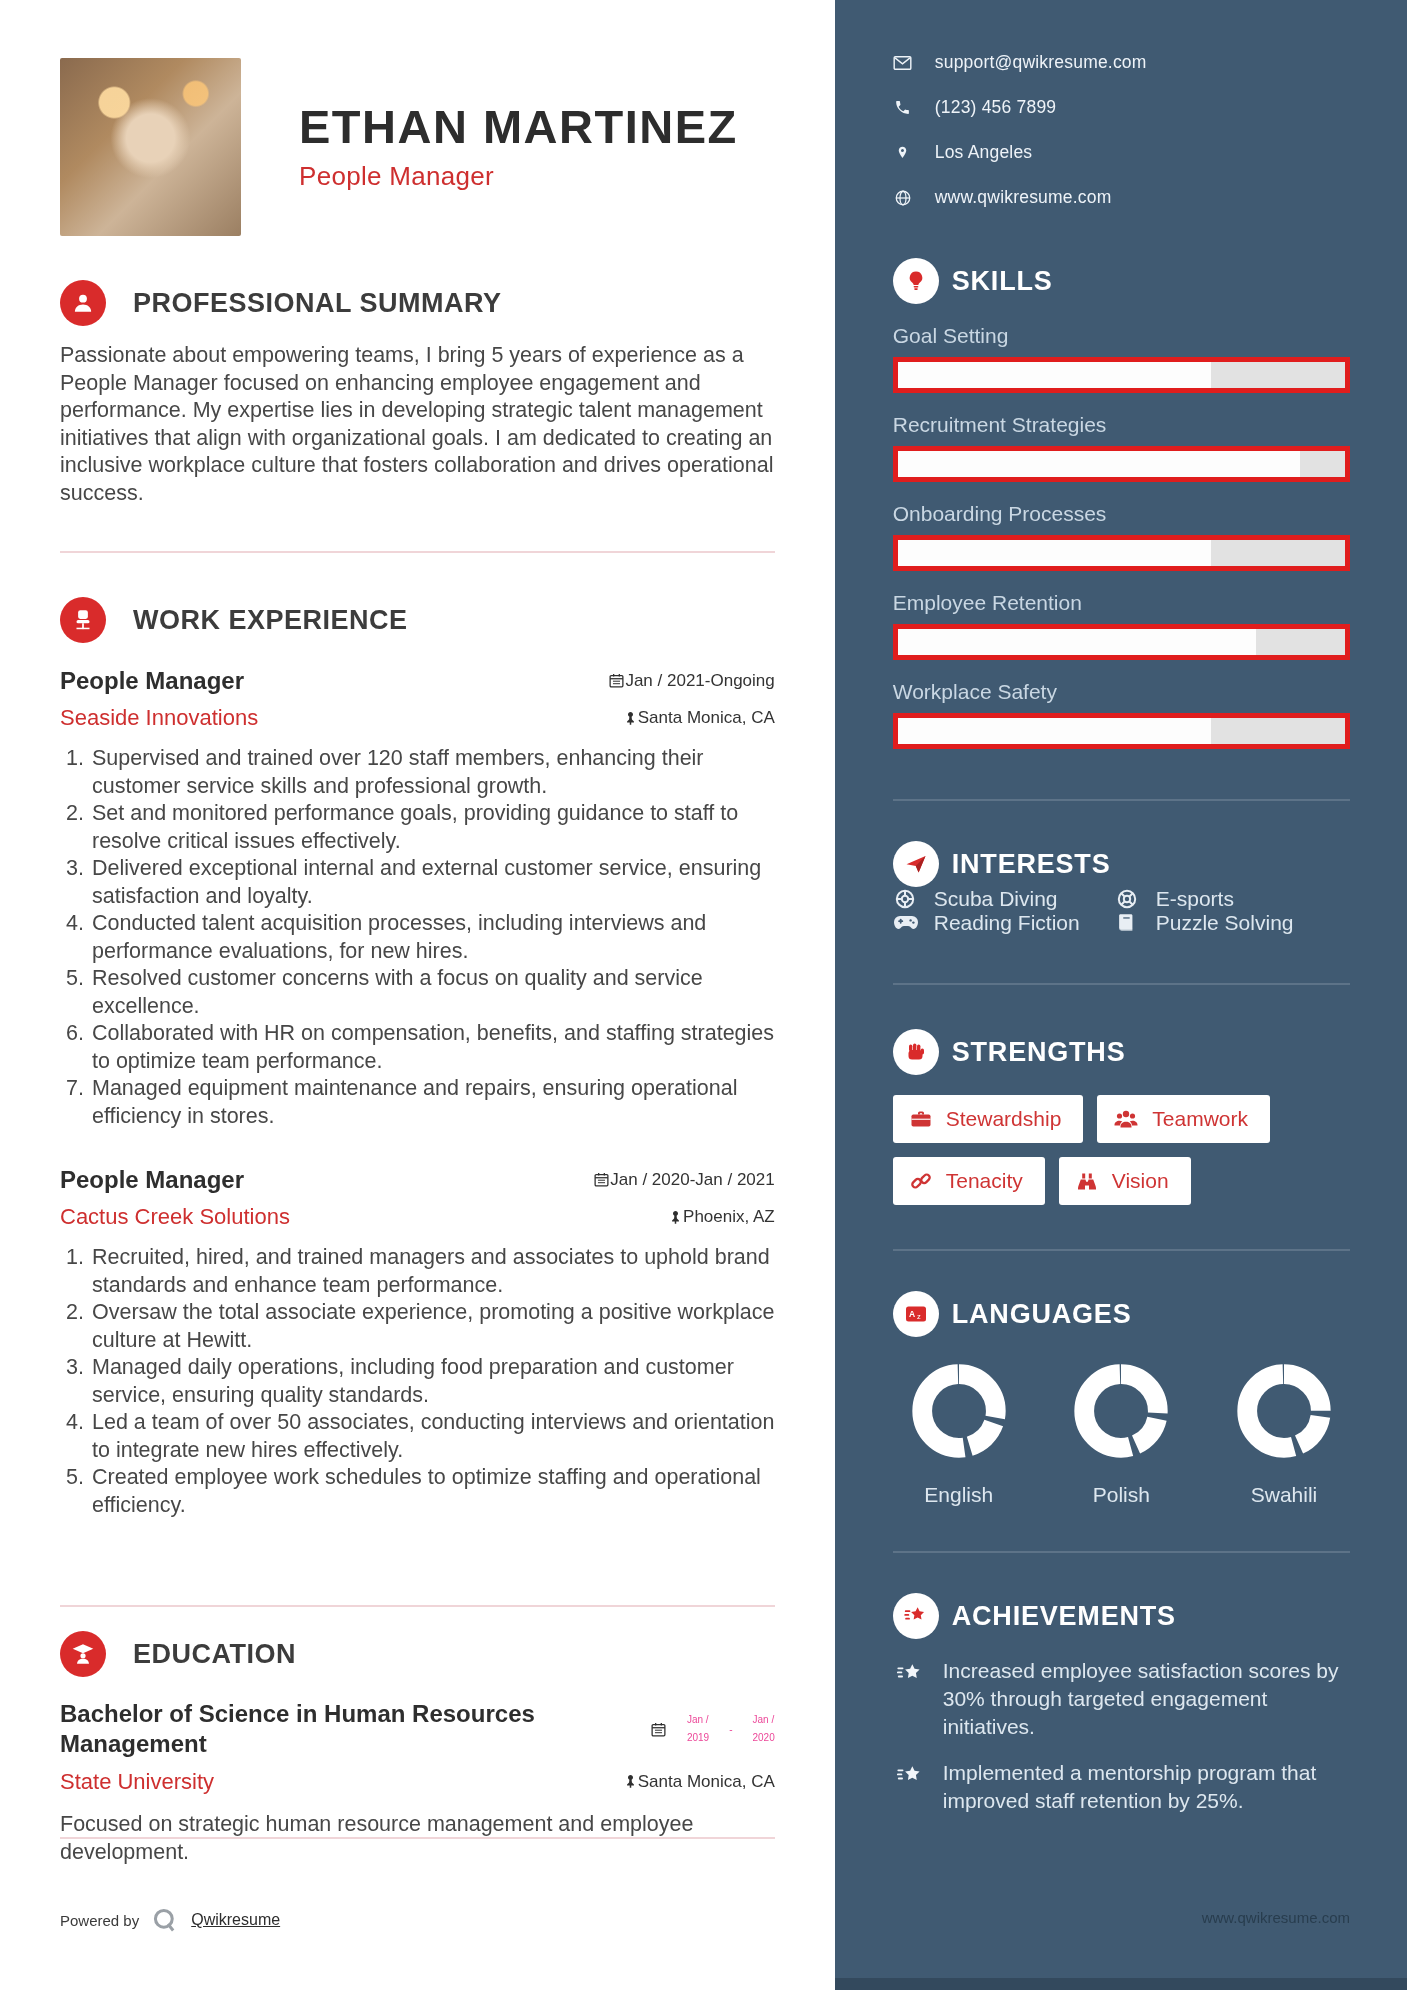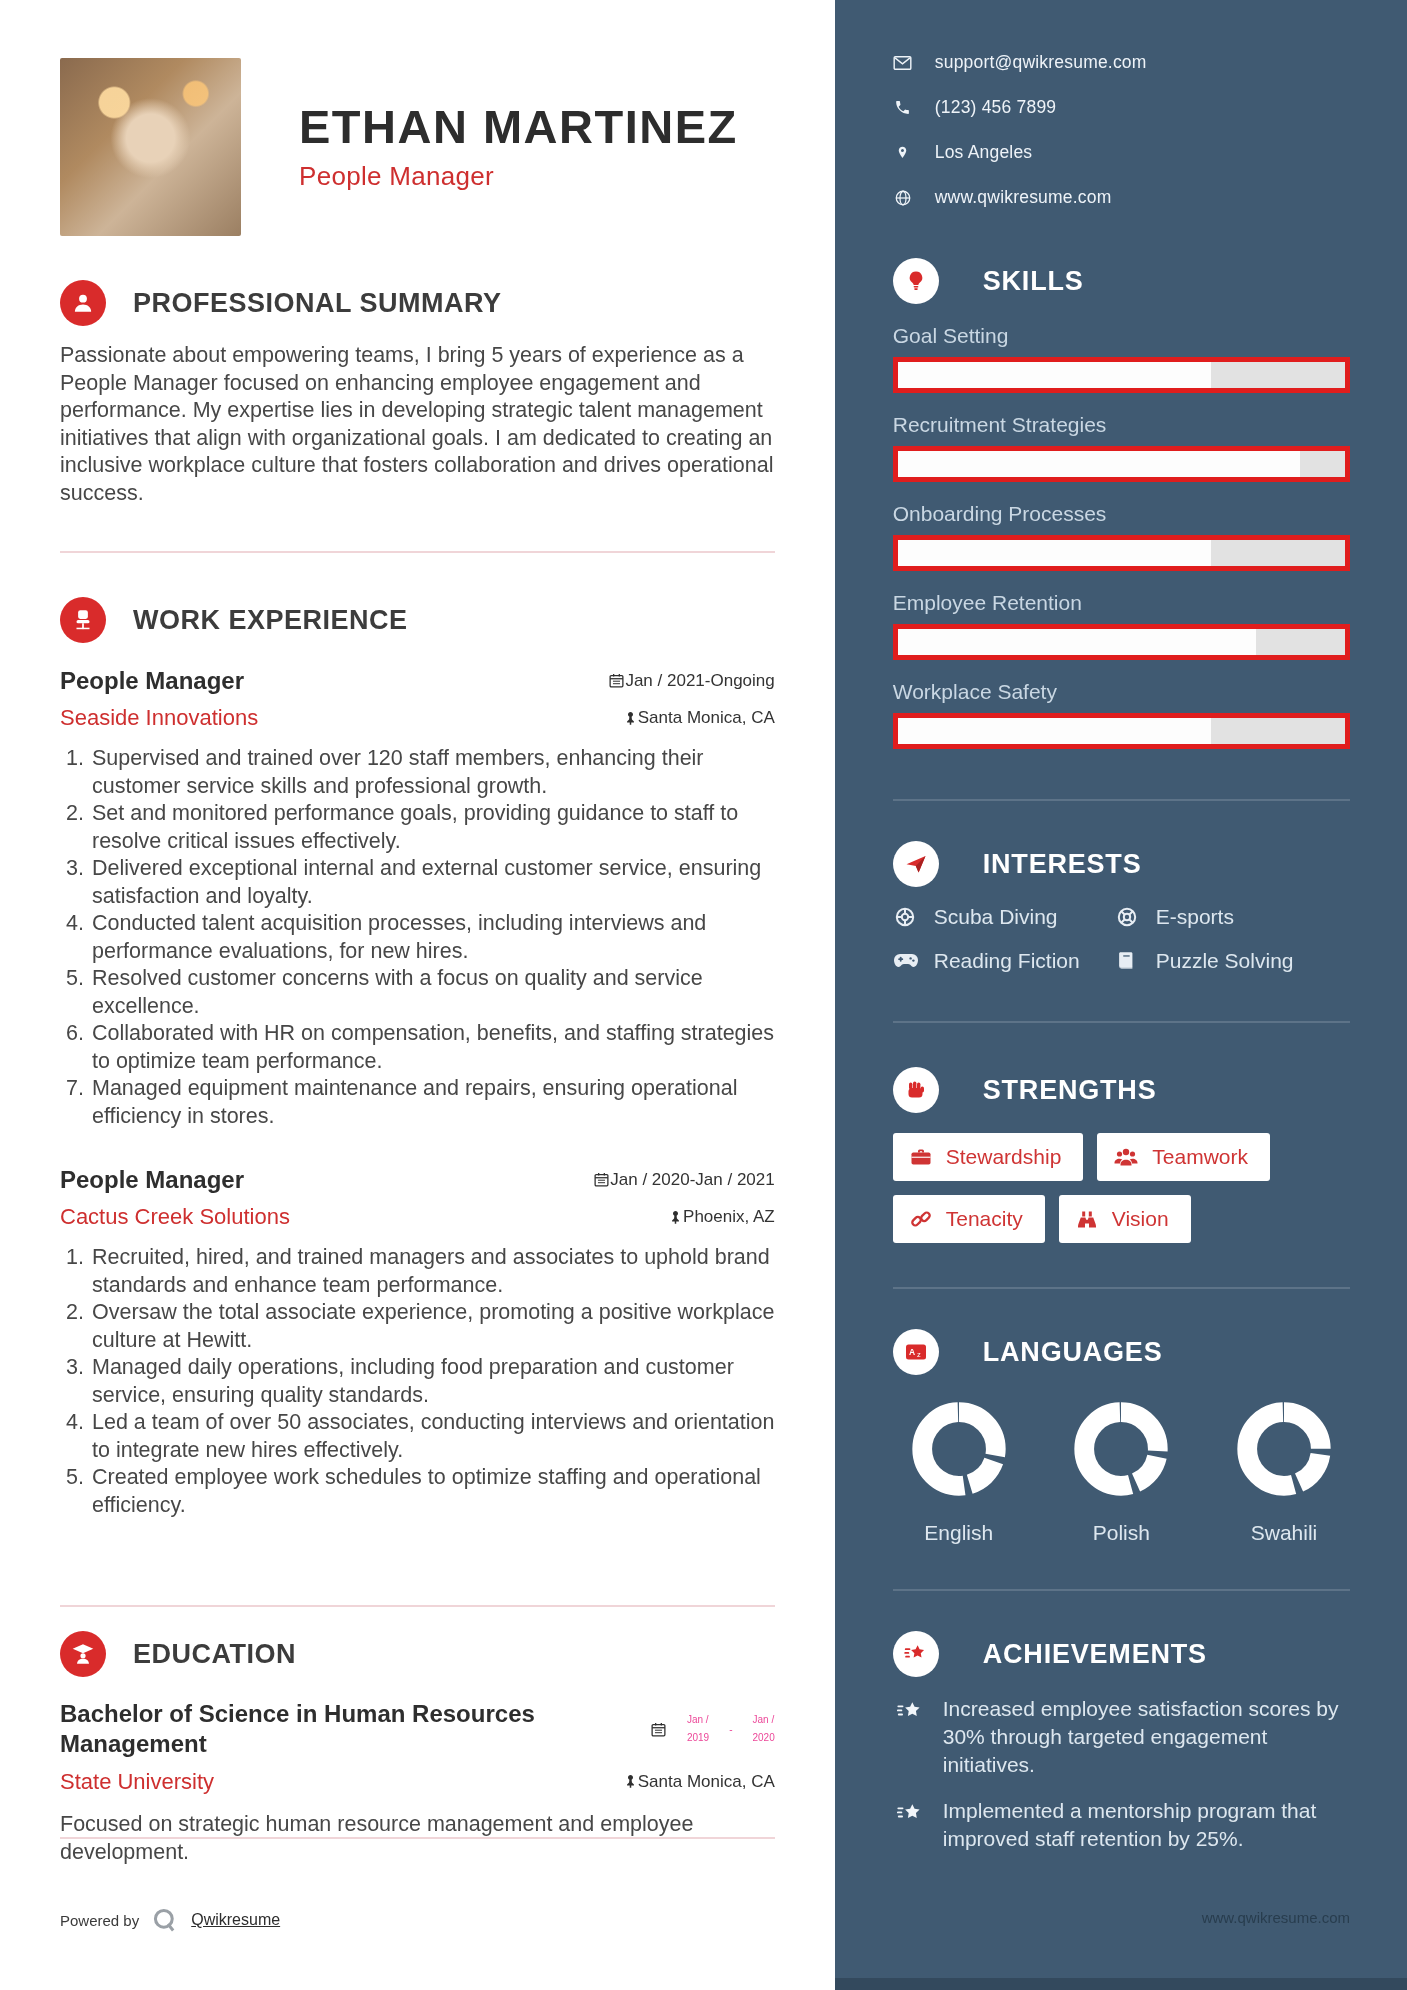--- a/index.html
+++ b/index.html
@@ -48,35 +48,35 @@
   .foot-hr{position:absolute;left:60px;right:60px;bottom:143px;border:none;border-top:2px solid #f0d5d8;}
   .foot-row{position:absolute;left:60px;bottom:56px;display:flex;align-items:center;gap:12px;}
   .powered{font-size:15px;color:#3a3a3a;}
   .brand{font-size:16px;color:#2d2d2d;text-decoration:underline;font-weight:500;}
 
   
   .sidebar{width:582px;box-sizing:border-box;position:relative;background:#405a72;padding:52px 57px 0 58px;color:#dce6ee;}
   .contact-row{display:flex;align-items:center;gap:22px;margin-bottom:24px;font-size:17.5px;color:#eef3f8;letter-spacing:.2px;}
   .contact-row .cicon{width:20px;display:flex;justify-content:center;flex:0 0 20px;}
 
-  .s-sec-head{display:flex;align-items:center;gap:44px;}
+  .s-sec-head{display:flex;align-items:center;gap:13px;}
   .s-sec-icon{width:46px;height:46px;border-radius:50%;background:#ffffff;display:flex;align-items:center;justify-content:center;flex:0 0 46px;}
   .s-sec-title{font-size:27px;font-weight:700;color:#ffffff;letter-spacing:.8px;}
 
   .skills-head{margin-top:50px;}
   .skill{margin-top:20px;}
   .skill:first-of-type{margin-top:18px;}
   .skill-label{font-size:21px;color:#c9d7e3;}
   .bar{margin-top:9px;height:26px;border:5px solid #e01d1d;background:#e2e2e2;}
   .bar-fill{height:100%;background:#fdfdfd;}
 
   .hr-side{border:none;border-top:2px solid #5d7388;margin:50px 0 0 0;}
 
   .interests-head{margin-top:40px;}
-  .int-grid{display:grid;grid-template-columns:222px 1fr;row-gap:20px;margin-top:18px;}
+  .int-grid{display:grid;grid-template-columns:222px 1fr;row-gap:0;}
   .int-item{display:flex;align-items:center;gap:15px;font-size:21px;color:#dde7ef;}
   .int-item .iicon{width:26px;display:flex;flex:0 0 26px;}
 
   .strengths-head{margin-top:44px;}
   .chips{display:flex;flex-wrap:wrap;gap:14px;margin-top:20px;}
   .chip{display:flex;align-items:center;gap:13px;background:#fff;border-radius:3px;padding:12px 22px 12px 16px;}
   .chip-label{font-size:21px;color:#cf3434;font-weight:500;}
 
   .lang-head{margin-top:40px;}
   .lang-row{display:flex;justify-content:space-between;margin-top:26px;padding:0 6px;}

